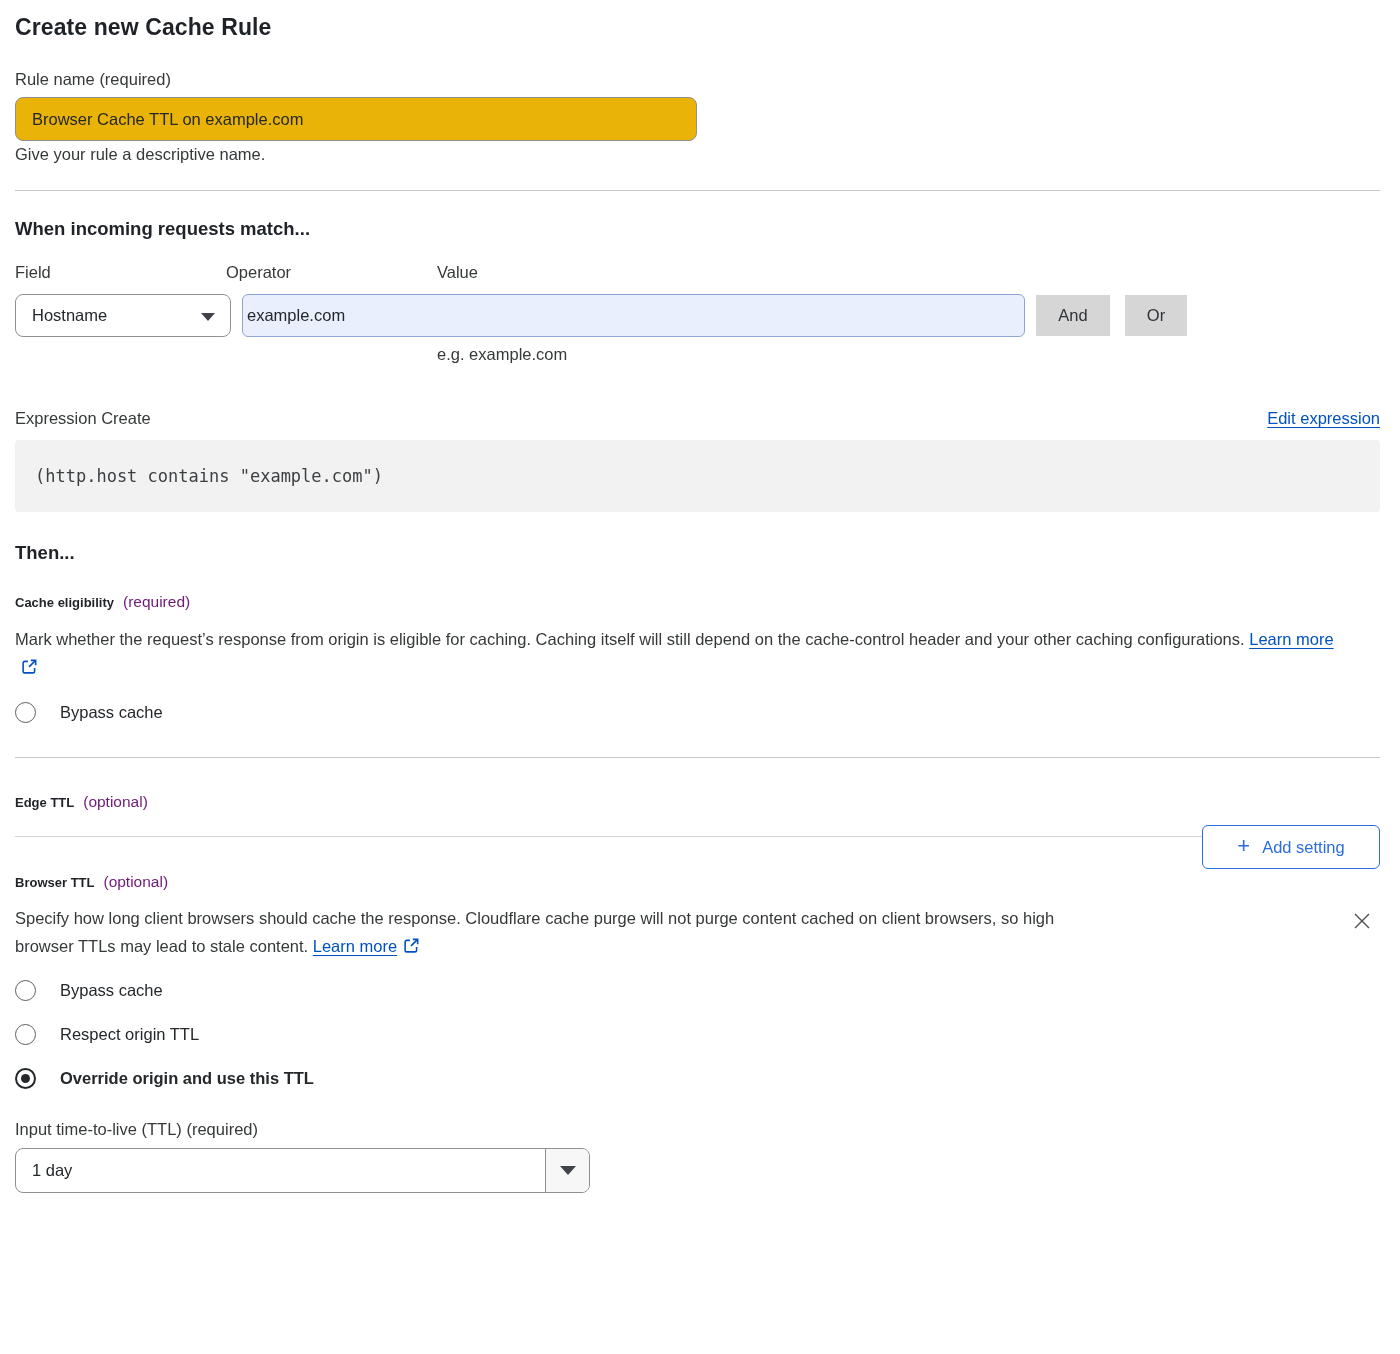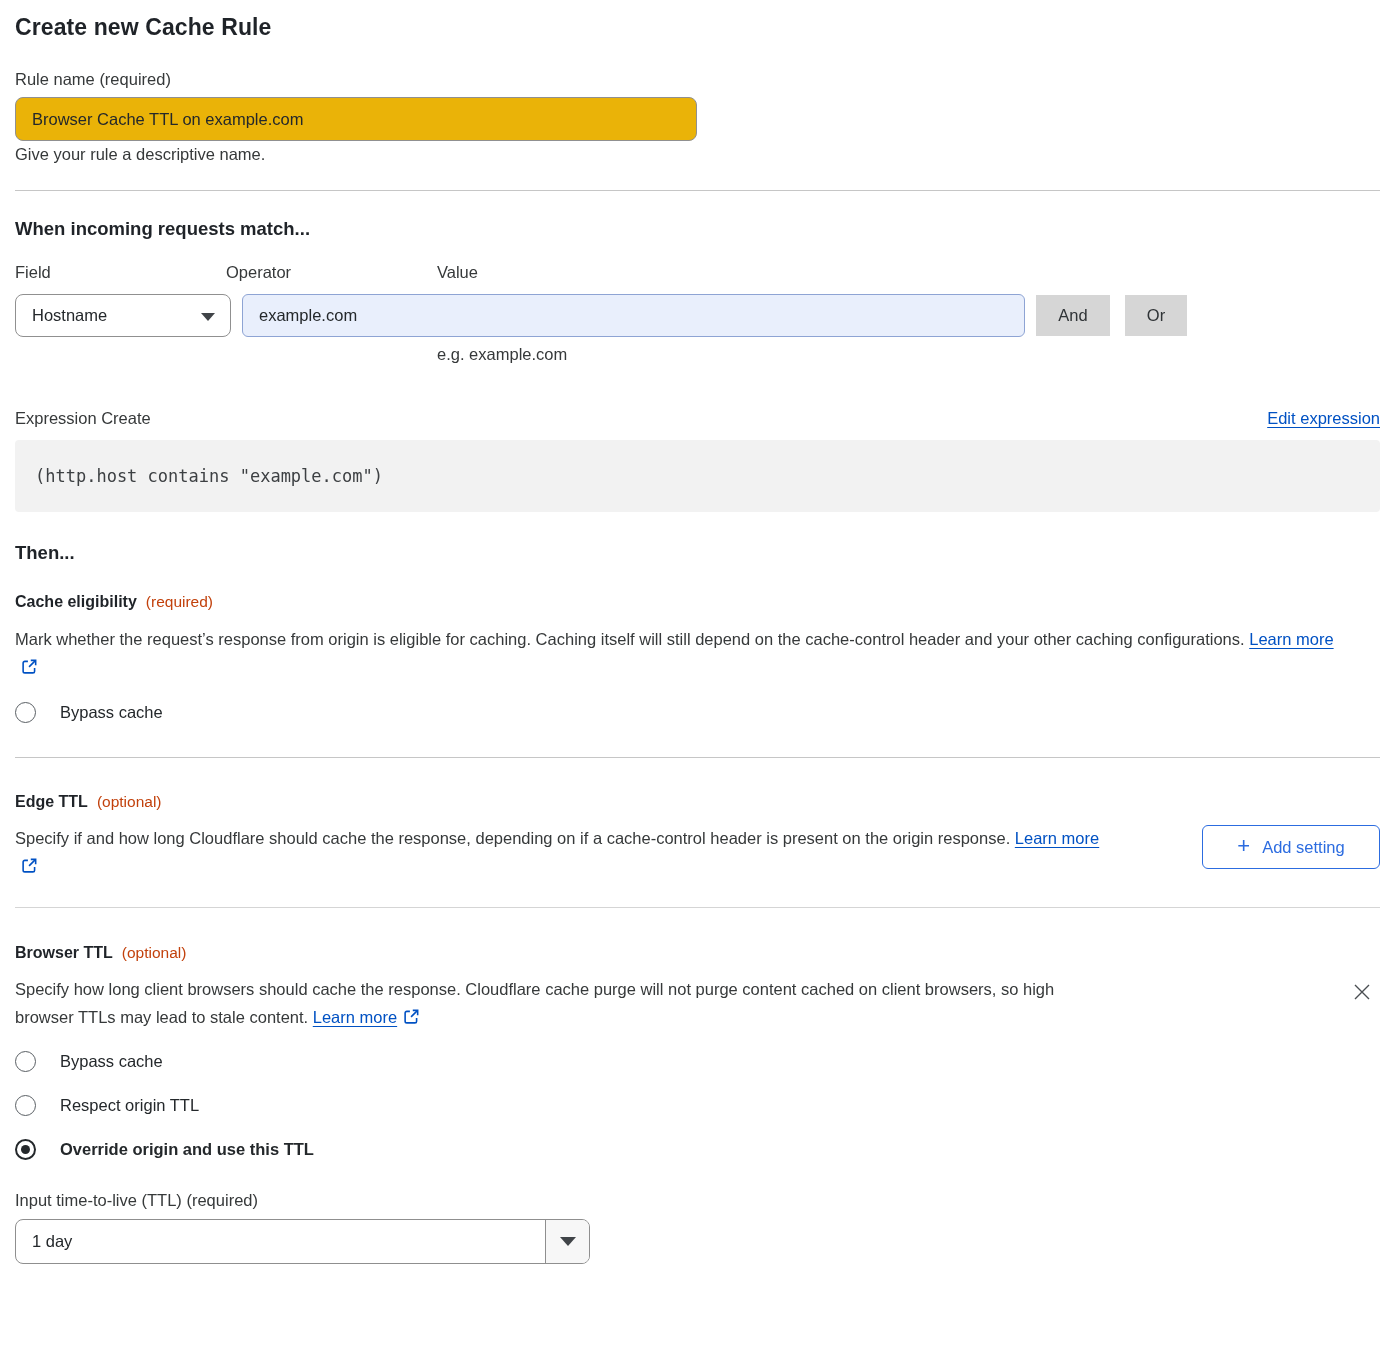--- a/index.html
+++ b/index.html
@@ -95,21 +95,21 @@
     border-top: 8px solid #404448;
   }
   .sel-field { width: 216px; margin-right: 11px; }
   .sel-operator { width: 200px; margin-right: 11px; }
   .value-input {
     width: 783px;
     height: 43px;
     border: 1px solid #8ea4d4;
     border-radius: 6px;
     background: #e9effc;
-    padding: 0 16px;
+    padding: 0 4px;
     font-family: "Liberation Sans", sans-serif;
     font-size: 16.5px;
     color: #24282b;
     outline: none;
     margin-right: 11px;
   }
   .pill-btn {
     height: 41px;
     border: none;
     border-radius: 0;
@@ -156,28 +156,28 @@
     color: #3d4043;
   }
 
   h2.then-heading { margin-top: 30px; }
 
   .setting-heading-row {
     display: flex;
     align-items: baseline;
   }
   .setting-heading {
-    font-size: 16px;
+    font-size: 13px;
     font-weight: 700;
     color: #1f2328;
   }
   .qualifier {
     margin-left: 9px;
     font-size: 15.5px;
-    color: #c2410c;
+    color: #701a75;
   }
   .desc {
     margin-top: 14px;
     font-size: 16.5px;
     line-height: 28px;
     color: #36393a;
   }
   .desc-full { max-width: 1332px; }
   .desc-edge { max-width: 1105px; }
   .desc-browser { max-width: 1095px; }
@@ -354,26 +354,20 @@
     </div>
   </div>
 
   <hr class="divider" style="margin-top:34px;">
 
   <div class="section">
     <div class="setting-heading-row">
       <span class="setting-heading">Edge TTL</span>
       <span class="qualifier">(optional)</span>
     </div>
-    <p class="desc desc-edge" style="margin-top:13px;"><span>Specify if and how long Cloudflare should cache the response, depending on if a cache-control header is present on the origin response.</span>
-      <a class="link"><span>Learn more</span></a><span class="ext-icon"><svg width="17" height="17" viewBox="0 0 16 16">
-            <path d="M6.5 3.2H3.6A1.6 1.6 0 0 0 2 4.8v7.6A1.6 1.6 0 0 0 3.6 14h7.6a1.6 1.6 0 0 0 1.6-1.6V9.5" fill="none" stroke="currentColor" stroke-width="1.5"></path>
-            <path d="M9.2 2.2h4.6v4.6" fill="none" stroke="currentColor" stroke-width="1.5"></path>
-            <path d="M13.5 2.5 7.6 8.4" fill="none" stroke="currentColor" stroke-width="1.5"></path>
-          </svg></span></p>
     <button class="add-setting-btn">
       <span class="plus">+</span>
       <span>Add setting</span>
     </button>
   </div>
 
   <hr class="divider divider-light" style="margin-top:25px;">
 
   <div class="section">
     <div class="setting-heading-row" style="margin-top:36px;">

